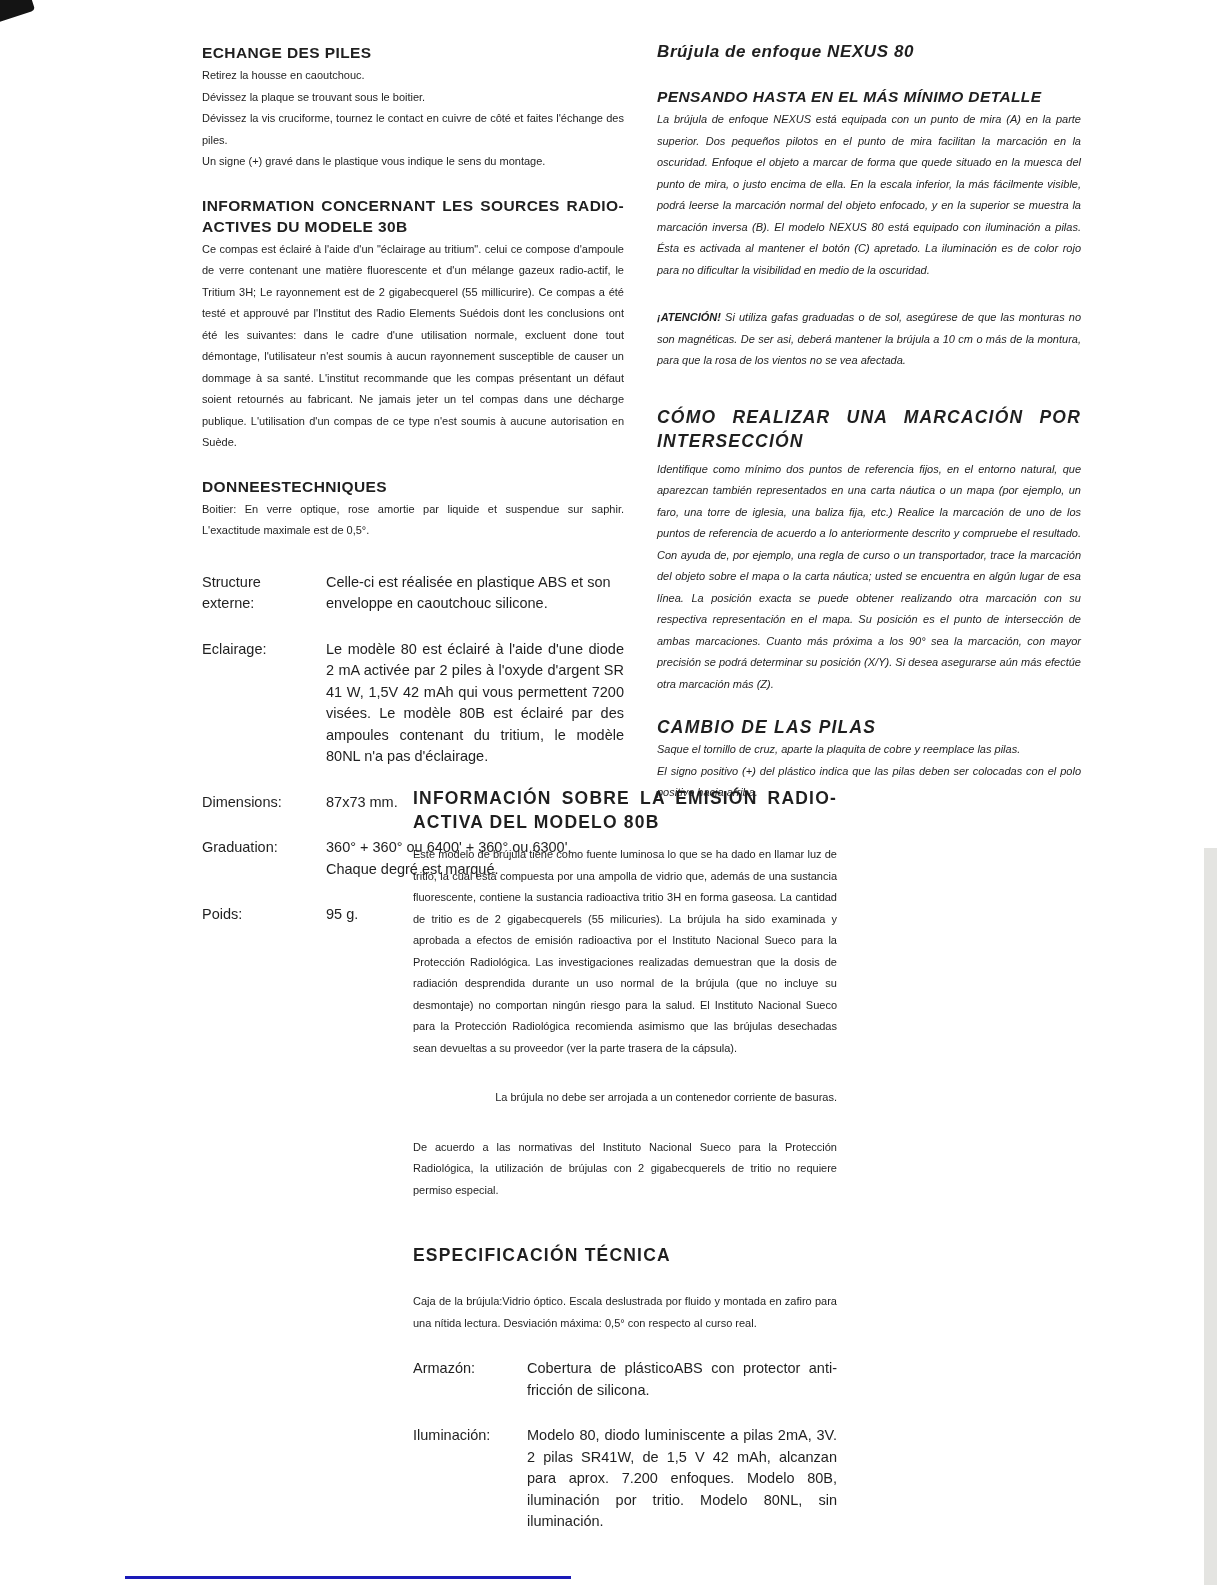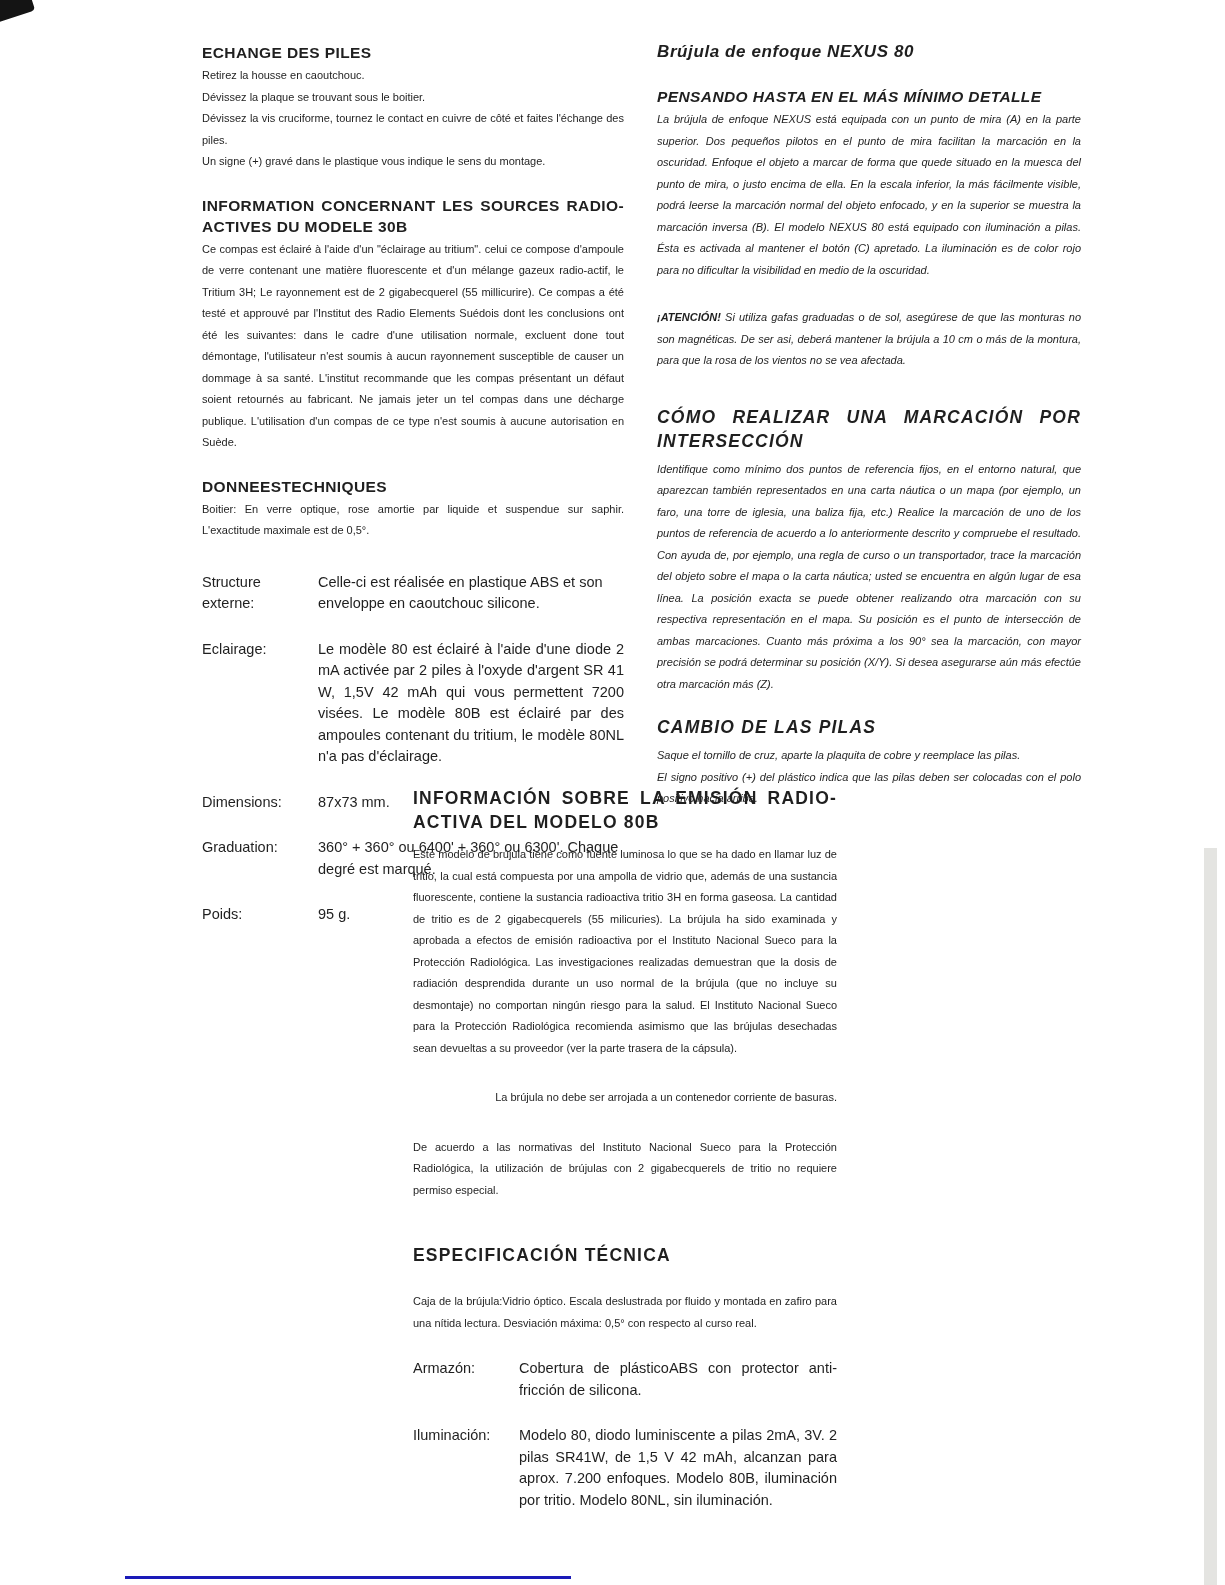--- a/index.html
+++ b/index.html
@@ -42,21 +42,21 @@
     font-size:17px;
     font-weight:bold;
     letter-spacing:.6px;
     margin-bottom:24px;
   }
   .gap-section{margin-top:22px;}
   .gap-para{margin-top:22px;}
   .spec-row{
     display:grid;
     grid-template-columns:112px 1fr;
-    column-gap:4px;
+    column-gap:12px;
     margin-top:24px;
     font-size:14.5px;
     line-height:21.5px;
   }
   .col-bottom .spec-row{grid-template-columns:102px 1fr;}
   .spec-label{white-space:nowrap;}
   .spec-value{text-align:justify;}
   .attention-lead{font-weight:bold;}
 
   .blue-line{
@@ -129,21 +129,21 @@
     <h3 class="heading-sm">PENSANDO HASTA EN EL MÁS MÍNIMO DETALLE</h3>
     <p class="body-text">La brújula de enfoque NEXUS está equipada con un punto de mira (A) en la parte superior. Dos pequeños pilotos en el punto de mira facilitan la marcación en la oscuridad. Enfoque el objeto a marcar de forma que quede situado en la muesca del punto de mira, o justo encima de ella. En la escala inferior, la más fácilmente visible, podrá leerse la marcación normal del objeto enfocado, y en la superior se muestra la marcación inversa (B). El modelo NEXUS 80 está equipado con iluminación a pilas. Ésta es activada al mantener el botón (C) apretado. La iluminación es de color rojo para no dificultar la visibilidad en medio de la oscuridad.</p>
 
     <p class="body-text gap-para" style="margin-top:26px;">
       <span class="attention-lead">¡ATENCIÓN!</span><span> Si utiliza gafas graduadas o de sol, asegúrese de que las monturas no son magnéticas. De ser asi, deberá mantener la brújula a 10 cm o más de la montura, para que la rosa de los vientos no se vea afectada.</span>
     </p>
 
     <h3 class="heading-xl gap-section" style="margin-top:33px;">CÓMO REALIZAR UNA MARCACIÓN POR INTERSECCIÓN</h3>
     <p class="body-text">Identifique como mínimo dos puntos de referencia fijos, en el entorno natural, que aparezcan también representados en una carta náutica o un mapa (por ejemplo, un faro, una torre de iglesia, una baliza fija, etc.) Realice la marcación de uno de los puntos de referencia de acuerdo a lo anteriormente descrito y compruebe el resultado. Con ayuda de, por ejemplo, una regla de curso o un transportador, trace la marcación del objeto sobre el mapa o la carta náutica; usted se encuentra en algún lugar de esa línea. La posición exacta se puede obtener realizando otra marcación con su respectiva representación en el mapa. Su posición es el punto de intersección de ambas marcaciones. Cuanto más próxima a los 90° sea la marcación, con mayor precisión se podrá determinar su posición (X/Y). Si desea asegurarse aún más efectúe otra marcación más (Z).</p>
 
-    <h3 class="heading-xl gap-section" style="margin-top:20px;margin-bottom:6px;">CAMBIO DE LAS PILAS</h3>
+    <h3 class="heading-xl gap-section" style="margin-top:20px;margin-bottom:0;">CAMBIO DE LAS PILAS</h3>
     <p class="body-text">Saque el tornillo de cruz, aparte la plaquita de cobre y reemplace las pilas.</p>
     <p class="body-text">El signo positivo (+) del plástico indica que las pilas deben ser colocadas con el polo positivo hacia arriba.</p>
   </div>
 
   <div class="col col-bottom">
     <h3 class="heading-xl" style="margin-bottom:10px;">INFORMACIÓN SOBRE LA EMISIÓN RADIO-ACTIVA DEL MODELO 80B</h3>
     <p class="body-text">Este modelo de brújula tiene como fuente luminosa lo que se ha dado en llamar luz de tritio, la cual está compuesta por una ampolla de vidrio que, además de una sustancia fluorescente, contiene la sustancia radioactiva tritio 3H en forma gaseosa. La cantidad de tritio es de 2 gigabecquerels (55 milicuries). La brújula ha sido examinada y aprobada a efectos de emisión radioactiva por el Instituto Nacional Sueco para la Protección Radiológica. Las investigaciones realizadas demuestran que la dosis de radiación desprendida durante un uso normal de la brújula (que no incluye su desmontaje) no comportan ningún riesgo para la salud. El Instituto Nacional Sueco para la Protección Radiológica recomienda asimismo que las brújulas desechadas sean devueltas a su proveedor (ver la parte trasera de la cápsula).</p>
 
     <p class="body-text gap-para" style="margin-top:28px;text-align:right;">La brújula no debe ser arrojada a un contenedor corriente de basuras.</p>
 

